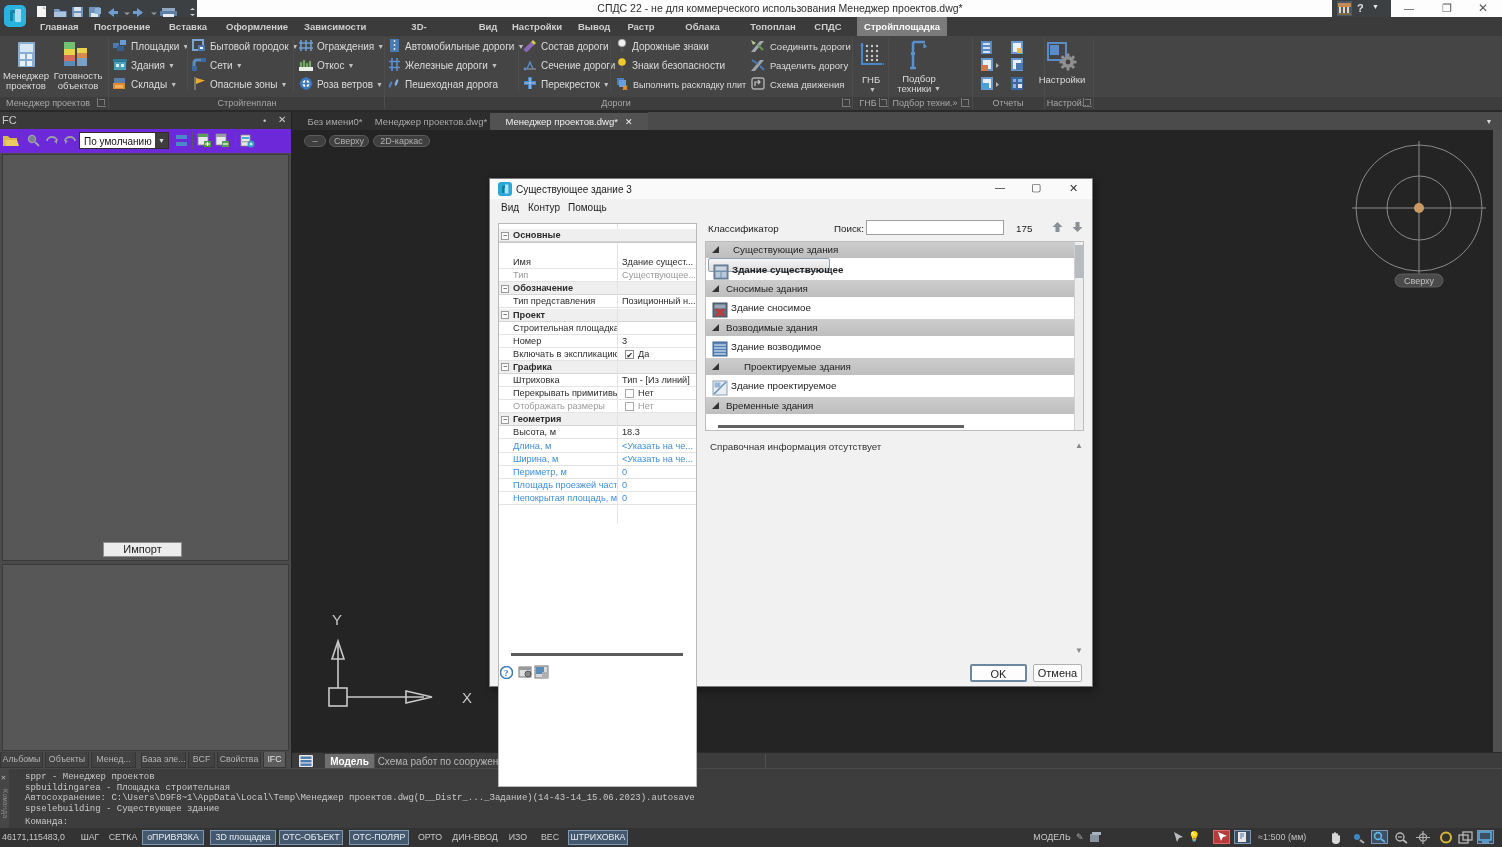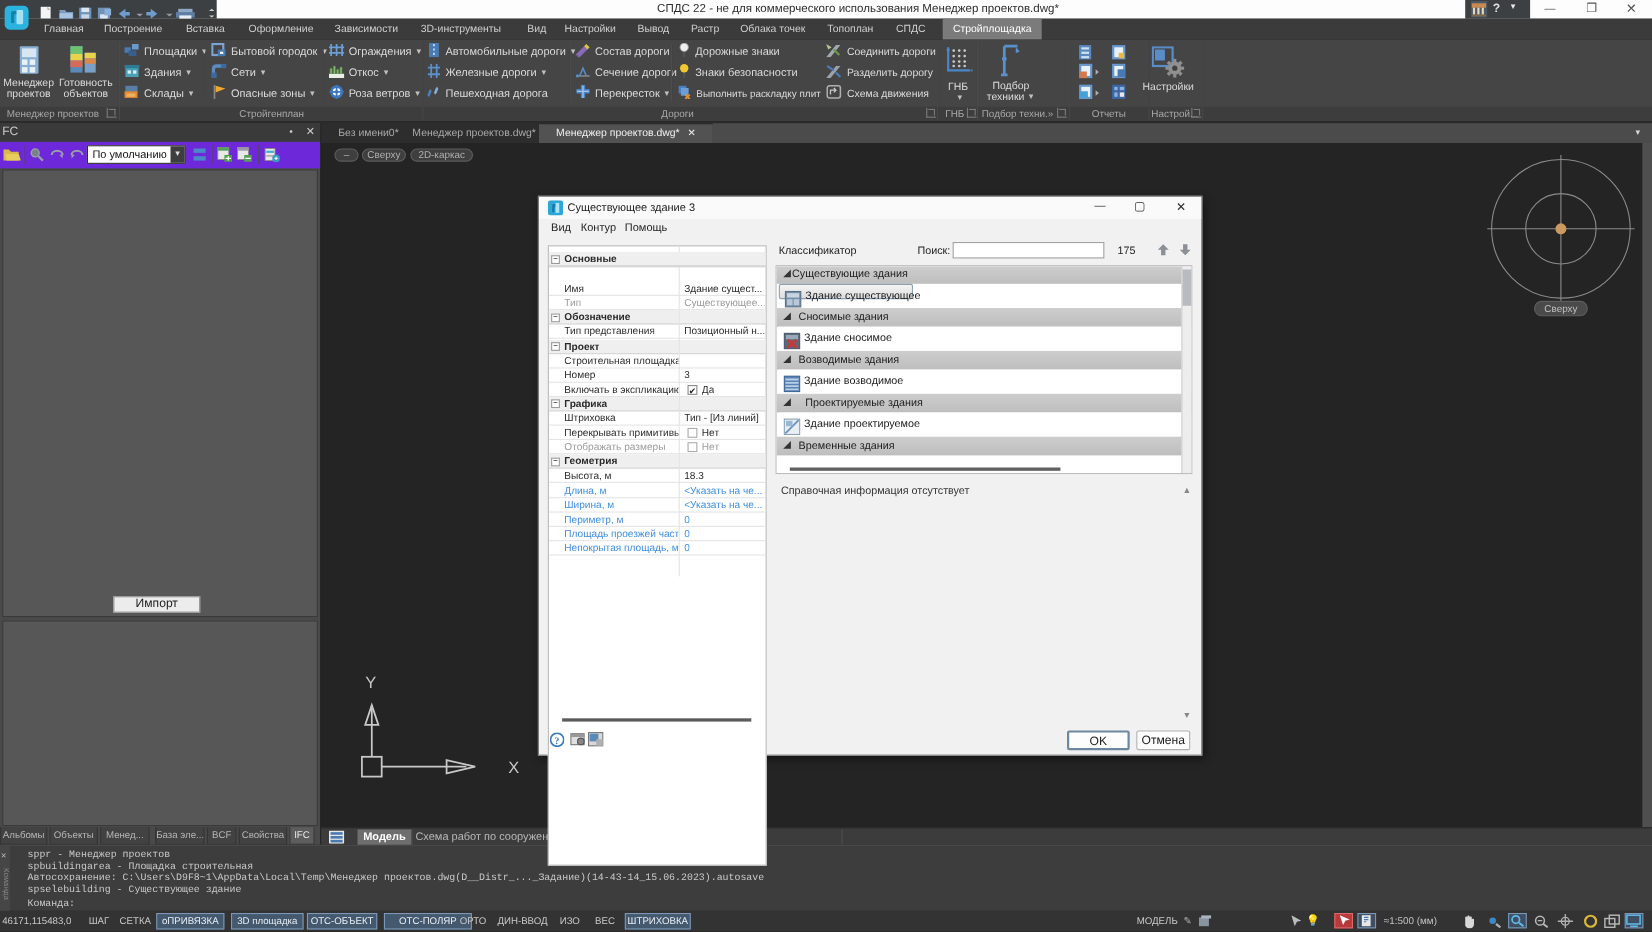--- a/index.html
+++ b/index.html
@@ -8,21 +8,21 @@
 .abs { position:absolute; }
 
 
 #titlebar { position:absolute; left:0; top:0; width:1502px; height:17px; background:#fdfdfd; }
 #tb-left { position:absolute; left:0; top:0; width:197px; height:17px; background:#3d4042; }
 #tb-dark2 { position:absolute; left:1332px; top:0; width:59px; height:17px; background:#3d4042; }
 #tb-title { position:absolute; left:0; top:2px; width:1560px; text-align:center; font-size:10.5px; color:#2e2e2e; }
 .wbtn { position:absolute; top:0; height:17px; width:30px; color:#555; font-size:10px; text-align:center; line-height:17px; }
 
 
-#ribtabs { position:absolute; left:0; top:17px; width:1502px; height:19px; background:#3b3b3b; }
+#ribtabs { position:absolute; left:0; top:17px; width:1502px; height:19px; background:#3b3b3b;font-weight:bold; }
 .rtab { position:absolute; top:0; height:19px; line-height:19px; font-size:9.5px; color:#cfcfcf; text-align:center; }
 .rtab.active { background:#7b7b7b; color:#fff; }
 
 
 #ribbon { position:absolute; left:0; top:36px; width:1502px; height:76px; background:#454545; border-bottom:2px solid #2a2a2a; }
 #riblabelrow { position:absolute; left:0; top:61px; width:1502px; height:13px; background:rgba(0,0,0,.10); }
 .rgroup-label { position:absolute; top:61px; height:13px; font-size:9px; color:#a8a8a8; text-align:center; line-height:13px; }
 .rgsep { position:absolute; top:2px; width:1px; height:71px; background:#333333; border-right:1px solid #4d4d4d; }
 .bigbtn { position:absolute; top:2px; text-align:center; color:#dcdcdc; font-size:9.5px; line-height:9.5px; }
 .smallbtn { position:absolute; height:15px; font-size:10px; color:#dcdcdc; line-height:15px; white-space:nowrap; }
@@ -503,21 +503,21 @@
     <div class="ln" style="top:34.5px">spselebuilding - Существующее здание</div>
     <div class="ln" style="top:47.5px">Команда:</div>
   </div>
   <div id="status">
     <div class="sitem" style="left:2px;width:80px;text-align:left">46171,115483,0</div>
     <div class="sitem" style="left:74px;width:32px">ШАГ</div>
     <div class="sitem" style="left:104px;width:38px">СЕТКА</div>
     <div class="sitem on" style="left:142px;width:62px">оПРИВЯЗКА</div>
     <div class="sitem on" style="left:210px;width:66px">3D площадка</div>
     <div class="sitem on" style="left:279px;width:64px">ОТС-ОБЪЕКТ</div>
-    <div class="sitem on" style="left:349px;width:80px">ОТС-ПОЛЯР</div>
+    <div class="sitem on" style="left:349px;width:60px">ОТС-ПОЛЯР</div>
     <div class="sitem" style="left:413px;width:34px">ОРТО</div>
     <div class="sitem" style="left:448px;width:54px">ДИН-ВВОД</div>
     <div class="sitem" style="left:504px;width:28px">ИЗО</div>
     <div class="sitem" style="left:536px;width:28px">ВЕС</div>
     <div class="sitem on" style="left:568px;width:60px">ШТРИХОВКА</div>
     <div class="sitem" style="left:1031px;width:42px">МОДЕЛЬ</div>
     <span class="abs" style="left:1076px;top:4px;font-size:9px;color:#aaa">✎</span>
     <svg class="abs" style="left:1090px;top:4px" width="12" height="11" viewBox="0 0 12 11">
         <rect x="0" y="2" width="9" height="8" fill="#8a94a0"></rect>
         <rect x="2" y="0" width="9" height="3" fill="#aab4c0"></rect>
@@ -679,22 +679,22 @@
     <div class="abs" style="left:526px;top:44px;font-size:9.8px;color:#222">175</div>
     <svg class="abs" style="left:561px;top:42px" width="13" height="12" viewBox="0 0 13 12">
         <path d="M6.5 1l5 5H8.5v5h-4V6H1.5z" fill="#8a9096"></path>
       </svg>
     <svg class="abs" style="left:581px;top:42px" width="13" height="12" viewBox="0 0 13 12">
         <path d="M6.5 11l5-5H8.5V1h-4v5H1.5z" fill="#8a9096"></path>
       </svg>
     <div id="clist">
       <div class="chdr" style="top:0px;height:16px;line-height:16px"><svg class="ctri" width="9" height="9" viewBox="0 0 9 9">
             <path d="M8 1v7H1z" fill="#333"></path>
-          </svg><span style="margin-left:0">Существующие здания</span></div>
-      <div class="citem" style="top:16px;height:14px;line-height:22px;border:1px solid #8fa0b0;background:linear-gradient(#f4f4f4,#dedede);border-radius:2px;width:122px;">
+          </svg><span style="margin-left:13px">Существующие здания</span></div>
+      <div class="citem" style="top:16px;height:14px;line-height:22px;border:1px solid #8fa0b0;background:linear-gradient(#f4f4f4,#dedede);border-radius:2px;width:122px;font-weight:bold;">
           <svg class="cic" width="16" height="16" viewBox="0 0 16 16">
             <rect x="1" y="1" width="14" height="14" fill="#7690aa" stroke="#5a7084"></rect>
             <rect x="2.5" y="2.5" width="11" height="4" fill="#c8d4e0"></rect>
             <rect x="2.5" y="8" width="5" height="5.5" fill="#b8c8d8"></rect>
             <rect x="8.5" y="8" width="5" height="5.5" fill="#b8c8d8"></rect>
           </svg>
           <span class="ctxt" style="line-height:inherit">Здание существующее</span>
         </div>
       <div class="chdr" style="top:38px;height:17px;line-height:17px"><svg class="ctri" width="9" height="9" viewBox="0 0 9 9">
             <path d="M8 1v7H1z" fill="#333"></path>
@@ -712,21 +712,21 @@
           </svg><span style="margin-left:6px">Возводимые здания</span></div>
       <div class="citem" style="top:94px;height:22px;line-height:22px;">
           <svg class="cic" width="16" height="16" viewBox="0 0 16 16">
             <rect x="1" y="1" width="14" height="14" fill="#5a82b4" stroke="#3c6494"></rect>
             <path d="M2 4h12M2 7h12M2 10h12M2 13h12" stroke="#b8d0e8" stroke-width="1.6"></path>
           </svg>
           <span class="ctxt" style="line-height:inherit">Здание возводимое</span>
         </div>
       <div class="chdr" style="top:116px;height:17px;line-height:17px"><svg class="ctri" width="9" height="9" viewBox="0 0 9 9">
             <path d="M8 1v7H1z" fill="#333"></path>
-          </svg><span style="margin-left:12px">Проектируемые здания</span></div>
+          </svg><span style="margin-left:24px">Проектируемые здания</span></div>
       <div class="citem" style="top:133px;height:22px;line-height:22px;">
           <svg class="cic" width="16" height="16" viewBox="0 0 16 16">
             <rect x="1" y="1" width="14" height="14" fill="#e8eef4" stroke="#8aa0b4"></rect>
             <path d="M2 14L14 2" stroke="#6a92ba" stroke-width="1.6"></path>
             <rect x="2.5" y="2.5" width="6" height="5" fill="#9ab8d4"></rect>
           </svg>
           <span class="ctxt" style="line-height:inherit">Здание проектируемое</span>
         </div>
       <div class="chdr" style="top:155px;height:17px;line-height:17px"><svg class="ctri" width="9" height="9" viewBox="0 0 9 9">
             <path d="M8 1v7H1z" fill="#333"></path>

